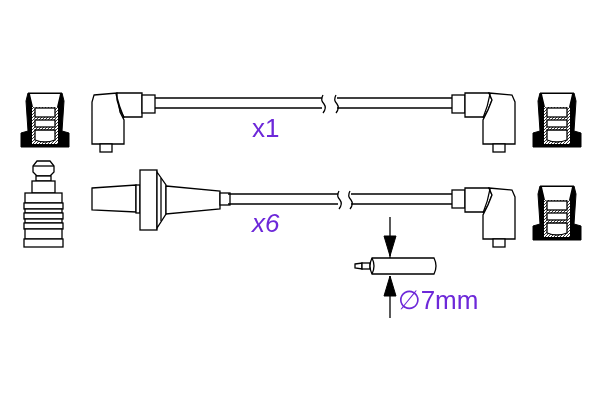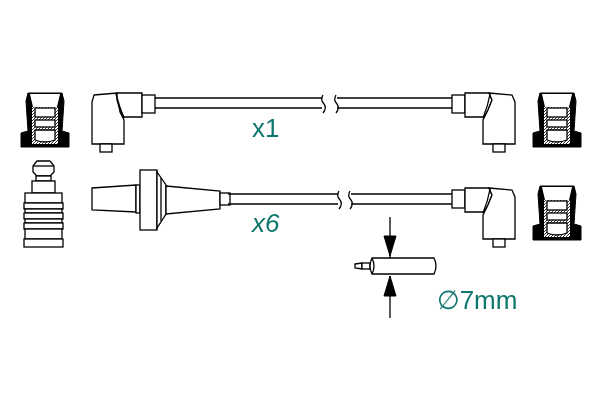--- a/index.html
+++ b/index.html
@@ -1,21 +1,21 @@
 <!DOCTYPE html>
 <html><head>
   <meta charset="utf-8">
   <style>
     html, body { margin: 0; padding: 0; background: #ffffff; }
     body { width: 600px; height: 400px; overflow: hidden; position: relative; font-family: "Liberation Sans", sans-serif; }
     svg { position: absolute; left: 0; top: 0; }
     .ln { fill: none; stroke: #000; stroke-width: 1.3; }
     .wf { fill: #fff; stroke: #000; stroke-width: 1.3; }
     .blk { fill: #000; stroke: #000; stroke-width: 1; }
-    .lbl { position: absolute; color: #0f766e; font-family: "Liberation Sans", sans-serif; font-size: 26px; line-height: 1; }
+    .lbl { position: absolute; color: #6d28d9; font-family: "Liberation Sans", sans-serif; font-size: 26px; line-height: 1; }
   </style>
 </head>
 <body>
 
 <svg width="600" height="400" viewBox="0 0 600 400">
   <defs>
     <pattern id="hatch" width="3" height="3" patternUnits="userSpaceOnUse">
       <rect width="3" height="3" fill="#fff"></rect>
       <path d="M0,3 L3,0" stroke="#000" stroke-width="0.8"></path>
     </pattern>
@@ -118,15 +118,15 @@
     <path class="blk" d="M384,296 L396,296 L390,276 Z"></path>
     <path class="wf" d="M355,264 L362,263 L362,269 L355,268 Z"></path>
     <rect class="wf" x="362" y="263" width="8" height="6"></rect>
     <path class="wf" d="M372,258 L434,258 Q438,266 434,274 L372,274 Q368,266 372,258 Z"></path>
     <path class="ln" d="M372,258 Q376,266 372,274"></path>
   </g>
 </svg>
 
 <div class="lbl" style="left:252px; top:115px;">x1</div>
 <div class="lbl" style="left:252px; top:210px;font-style:italic;">x6</div>
-<div class="lbl" style="left:398px; top:287px;margin-left:39px;">
+<div class="lbl" style="left:398px; top:287px;">
   <span>∅</span><span>7mm</span>
 </div>
 
 </body></html>

